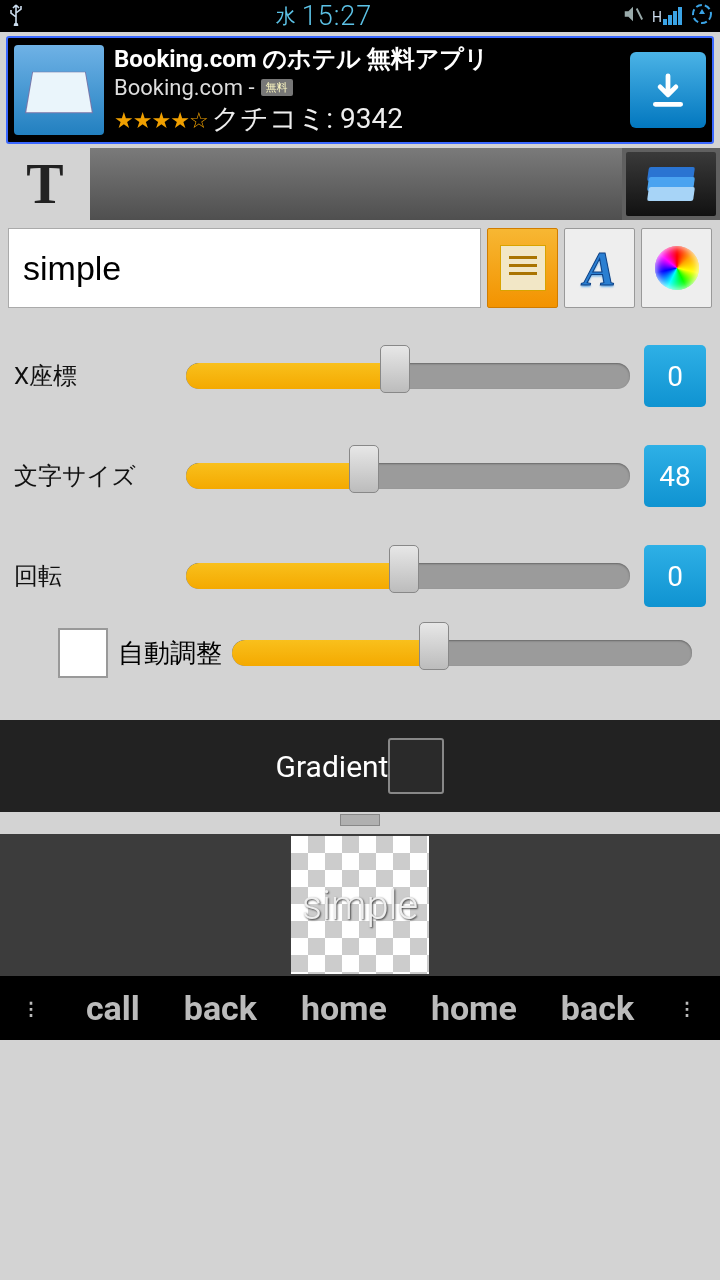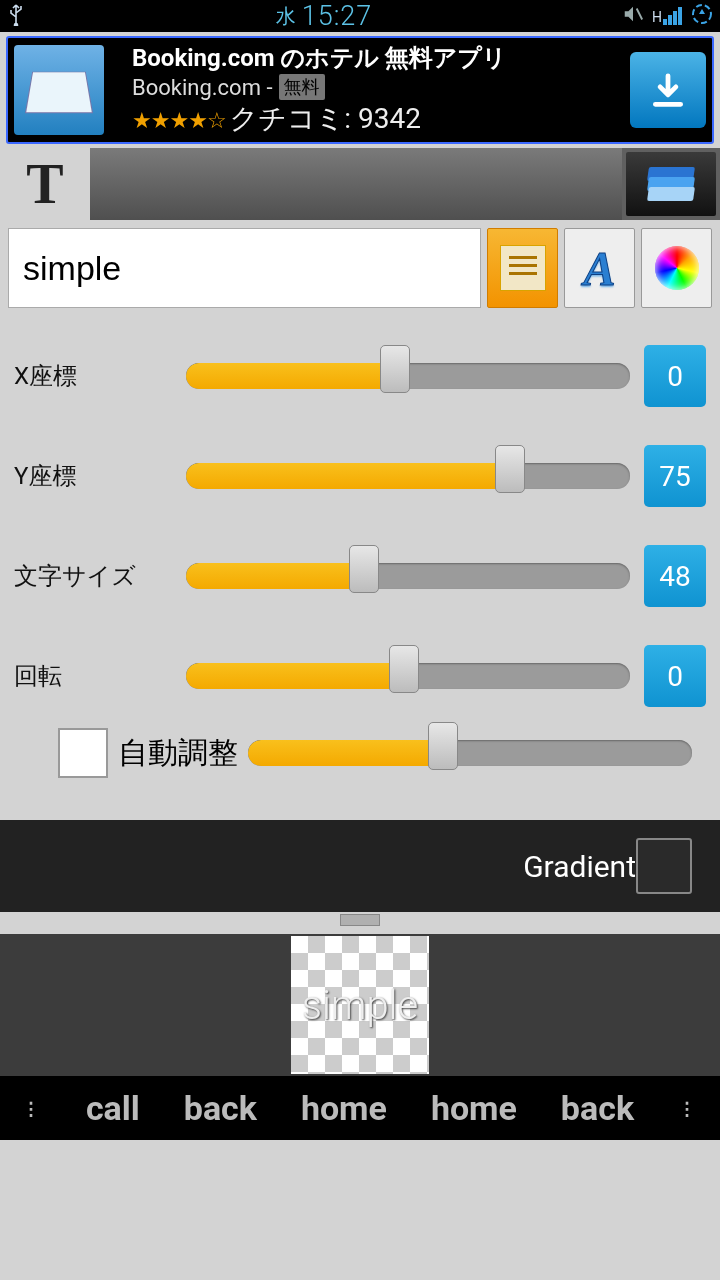--- a/index.html
+++ b/index.html
@@ -18,34 +18,34 @@
   .statusbar .left, .statusbar .right { display: flex; align-items: center; gap: 8px; }
   .statusbar .clock-wrap { display:flex; align-items:center; gap:6px; margin-left:auto; margin-right:auto;}
   .statusbar .clock { font-size: 27px; font-weight: 300; letter-spacing: 1px; color:#5cc2e6;}
   .statusbar .dow { color:#5cc2e6; font-size:20px; }
 
   
   .ad {
     margin: 4px 6px 4px 6px; height: 108px;
     background: #000; border: 2px solid #3b68ff; border-radius: 3px;
     display: flex; align-items: center; color: #fff; padding: 4px 6px;
-    gap: 28px;
+    gap: 10px;
   }
   .ad .thumb {
     width: 90px; height: 90px; background: linear-gradient(#6fb2e6,#2280c0);
     border-radius: 4px; display:flex; align-items:center; justify-content:center;
   }
   .ad .thumb .book {
     width: 60px; height: 50px; background: #eaf5fb; transform: perspective(120px) rotateX(35deg);
     border: 1px solid #77a;
   }
   .ad .txt { flex: 1; }
   .ad .title { font-size: 24px; font-weight: bold; }
   .ad .subtitle { font-size: 22px; color:#ddd; display:flex; align-items:center; gap:6px;}
-  .ad .free-badge { display:inline-block; background:#777; color:#000000; font-size:18px; padding:1px 5px; border-radius:2px;}
+  .ad .free-badge { display:inline-block; background:#777; color:#fef9c3; font-size:11px; padding:1px 5px; border-radius:2px;}
   .ad .stars { color:#f0a000; font-size:22px; letter-spacing:-1px;}
   .ad .reviews { color:#eee; font-size:28px; }
   .ad .dl {
     width: 76px; height: 76px; background: linear-gradient(#4bb3e6,#0277bf);
     border-radius:6px; display:flex; align-items:center; justify-content:center;
   }
 
   
   .toolbar {
     height: 72px; background:#606060; display:flex;
@@ -125,27 +125,27 @@
     width:62px; height:62px; background:linear-gradient(#2eb0e6,#0f93d1);
     color:#fff; font-size:28px; display:flex; align-items:center; justify-content:center;
     border-radius:5px;
   }
 
   
   .auto-row { display:flex; align-items:center; gap:10px; padding:2px 14px 22px 44px;}
   .auto-row .chk {
     width:50px; height:50px; background:#fff; border:2px solid #999;
   }
-  .auto-row .label { font-size:30px;text-align:center; }
+  .auto-row .label { font-size:26px;text-align:center; }
   .auto-row .track-wrap { flex:1; position:relative; height:40px; display:flex; align-items:center;}
 
   
   .dark-opts { background:#222; color:#fff; }
   .dark-opts .drow {
-    display:flex; align-items:center; justify-content:flex-end;
+    display:flex; align-items:center; justify-content:center;
     padding: 18px 28px; border-bottom:2px solid #444;
   }
   .dark-opts .drow:last-child { border-bottom:none;}
   .dark-opts .dlabel { font-size:30px; }
   .bigchk {
     width:56px; height:56px; border:2px solid #888; background:#2a2a2a;
     border-radius:3px; display:flex; align-items:center; justify-content:center;
   }
   .bigchk.checked { border-color:#fff;}
   .bigchk .tick { font-size:42px; color:#8ccd32; line-height:1; }
@@ -274,30 +274,20 @@
     <div class="label">X座標</div>
     <div class="track-wrap">
       <div class="track">
           <div class="fill" style="width:47%;"></div>
         </div>
       <div class="thumb-slider" style="left:47%;"></div>
     </div>
     <div class="valbtn">0</div>
   </div>
 
-  <div class="srow">
-    <div class="label">Y座標</div>
-    <div class="track-wrap">
-      <div class="track">
-          <div class="fill" style="width:73%;"></div>
-        </div>
-      <div class="thumb-slider" style="left:73%;"></div>
-    </div>
-    <div class="valbtn">75</div>
-  </div>
 
   <div class="srow">
     <div class="label">文字サイズ</div>
     <div class="track-wrap">
       <div class="track">
           <div class="fill" style="width:40%;"></div>
         </div>
       <div class="thumb-slider" style="left:40%;"></div>
     </div>
     <div class="valbtn">48</div>

